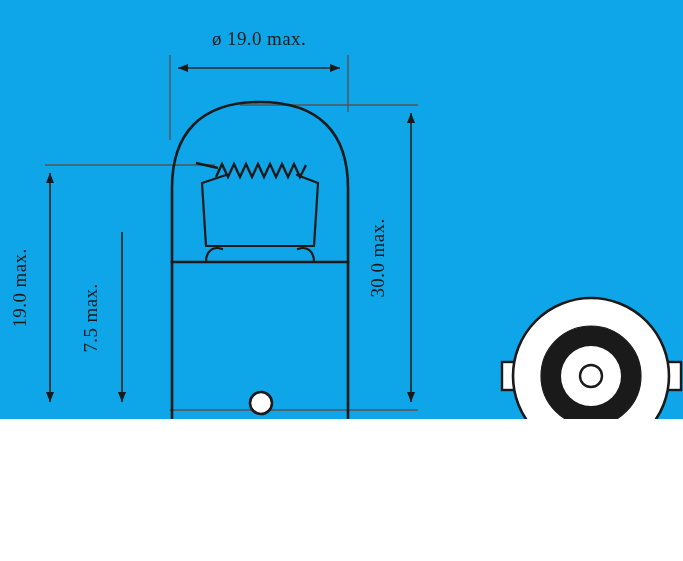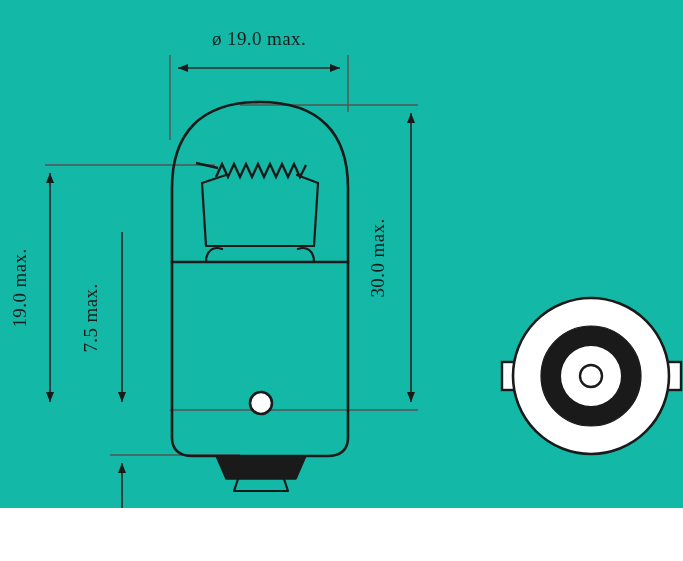--- a/index.html
+++ b/index.html
@@ -6,22 +6,22 @@
     margin: 0;
     padding: 0;
     background: #ffffff;
   }
   body {
     font-family: "Liberation Serif", serif;
   }
   #drawing-root {
     position: relative;
     width: 683px;
-    height: 508px;
-    background: #14b8a6;
+    height: 419px;
+    background: #0ea5e9;
     overflow: hidden;
   }
   #drawing-svg {
     position: absolute;
     left: 0;
     top: 0;
     width: 683px;
     height: 561px;
     display: block;
   }

